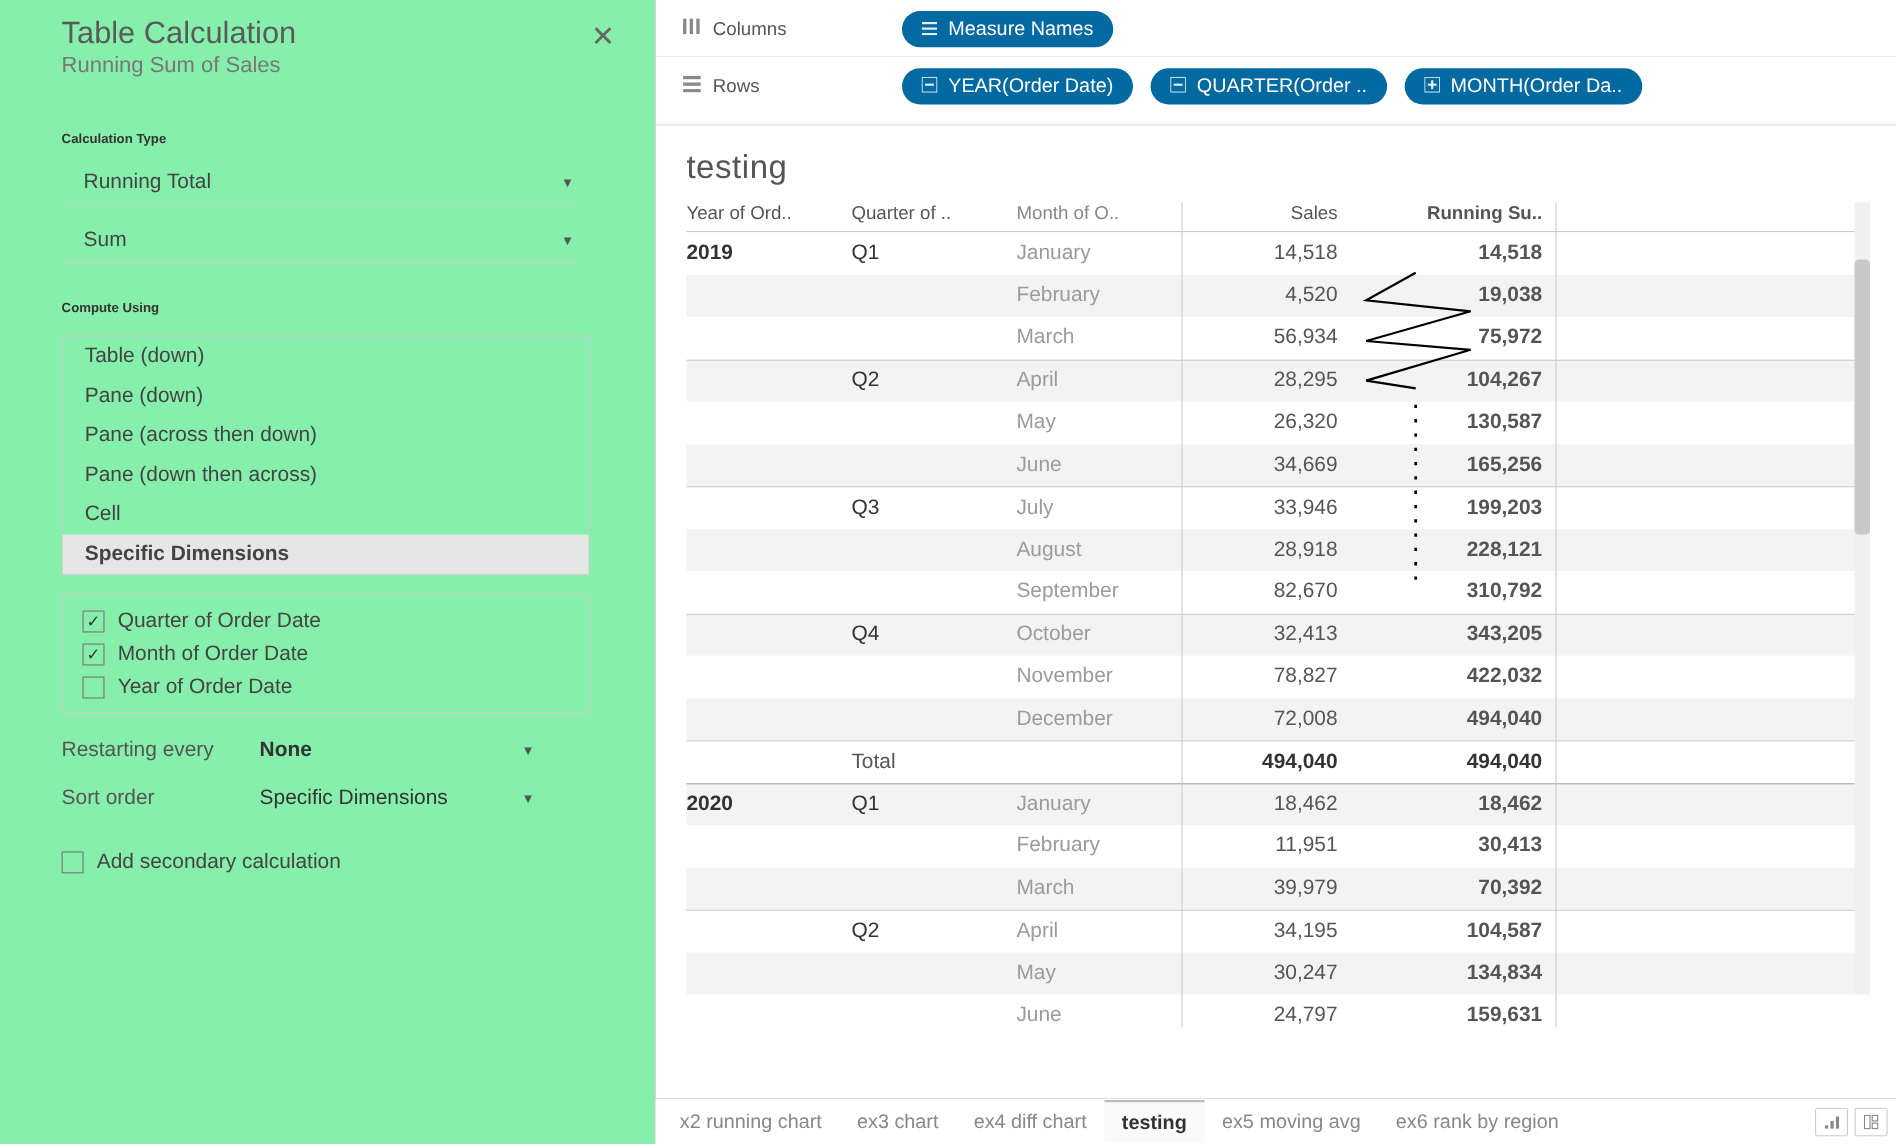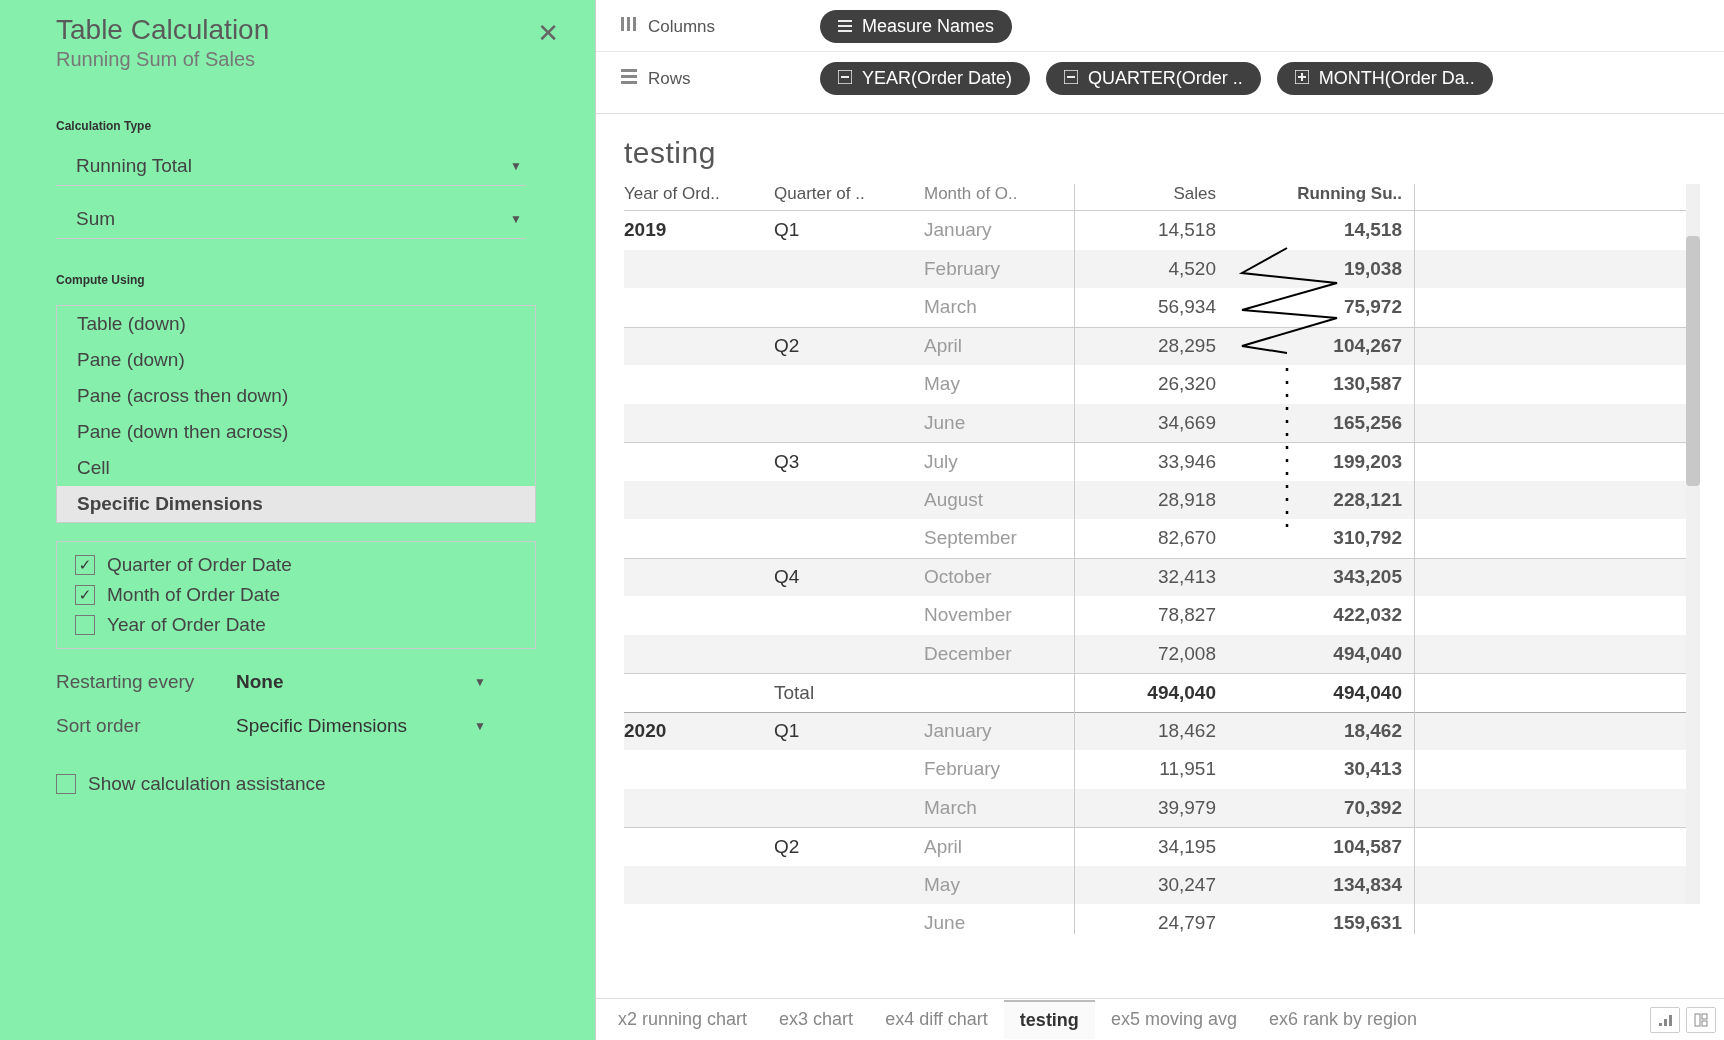--- a/index.html
+++ b/index.html
@@ -91,21 +91,21 @@
     display:flex; align-items:center;
     padding:10px 12px 8px 24px;
     gap: 90px;
     border-bottom: 1px solid #e8e8e8;
   }
   .shelf-row:last-child { border-bottom:none; }
   .shelf-label { display:flex; align-items:center; gap:10px; font-size:17px; color:#555; width:110px; }
   .shelf-icon { width:18px; display:inline-block; color:#777; }
   .pill-group { display:flex; gap:16px; }
   .pill {
-    background:#404040;
+    background:#0369a1;
     color:#fff;
     border-radius:18px;
     padding:6px 18px;
     font-size:18px;
     display:flex; align-items:center; gap:10px;
     cursor:pointer;
     white-space:nowrap;
   }
   .pill .pic { font-size:14px; opacity:.9; }
 
@@ -225,21 +225,21 @@
     <span class="lbl">Sort order</span>
     <span class="val">
       <span class="val-text">Specific Dimensions</span>
       <span class="caret">▼</span>
     </span>
   </div>
 
   <div class="bottom-checks">
     <div class="dim-row">
       <span class="chk"></span>
-      <span>Show calculation assistance</span>
+      <span>Add secondary calculation</span>
     </div>
   </div>
 </div>
 
 <div class="right">
   <div class="shelves">
     <div class="shelf-row">
       <div class="shelf-label">
         <span class="shelf-icon">
           <svg width="18" height="16" viewBox="0 0 18 16">

